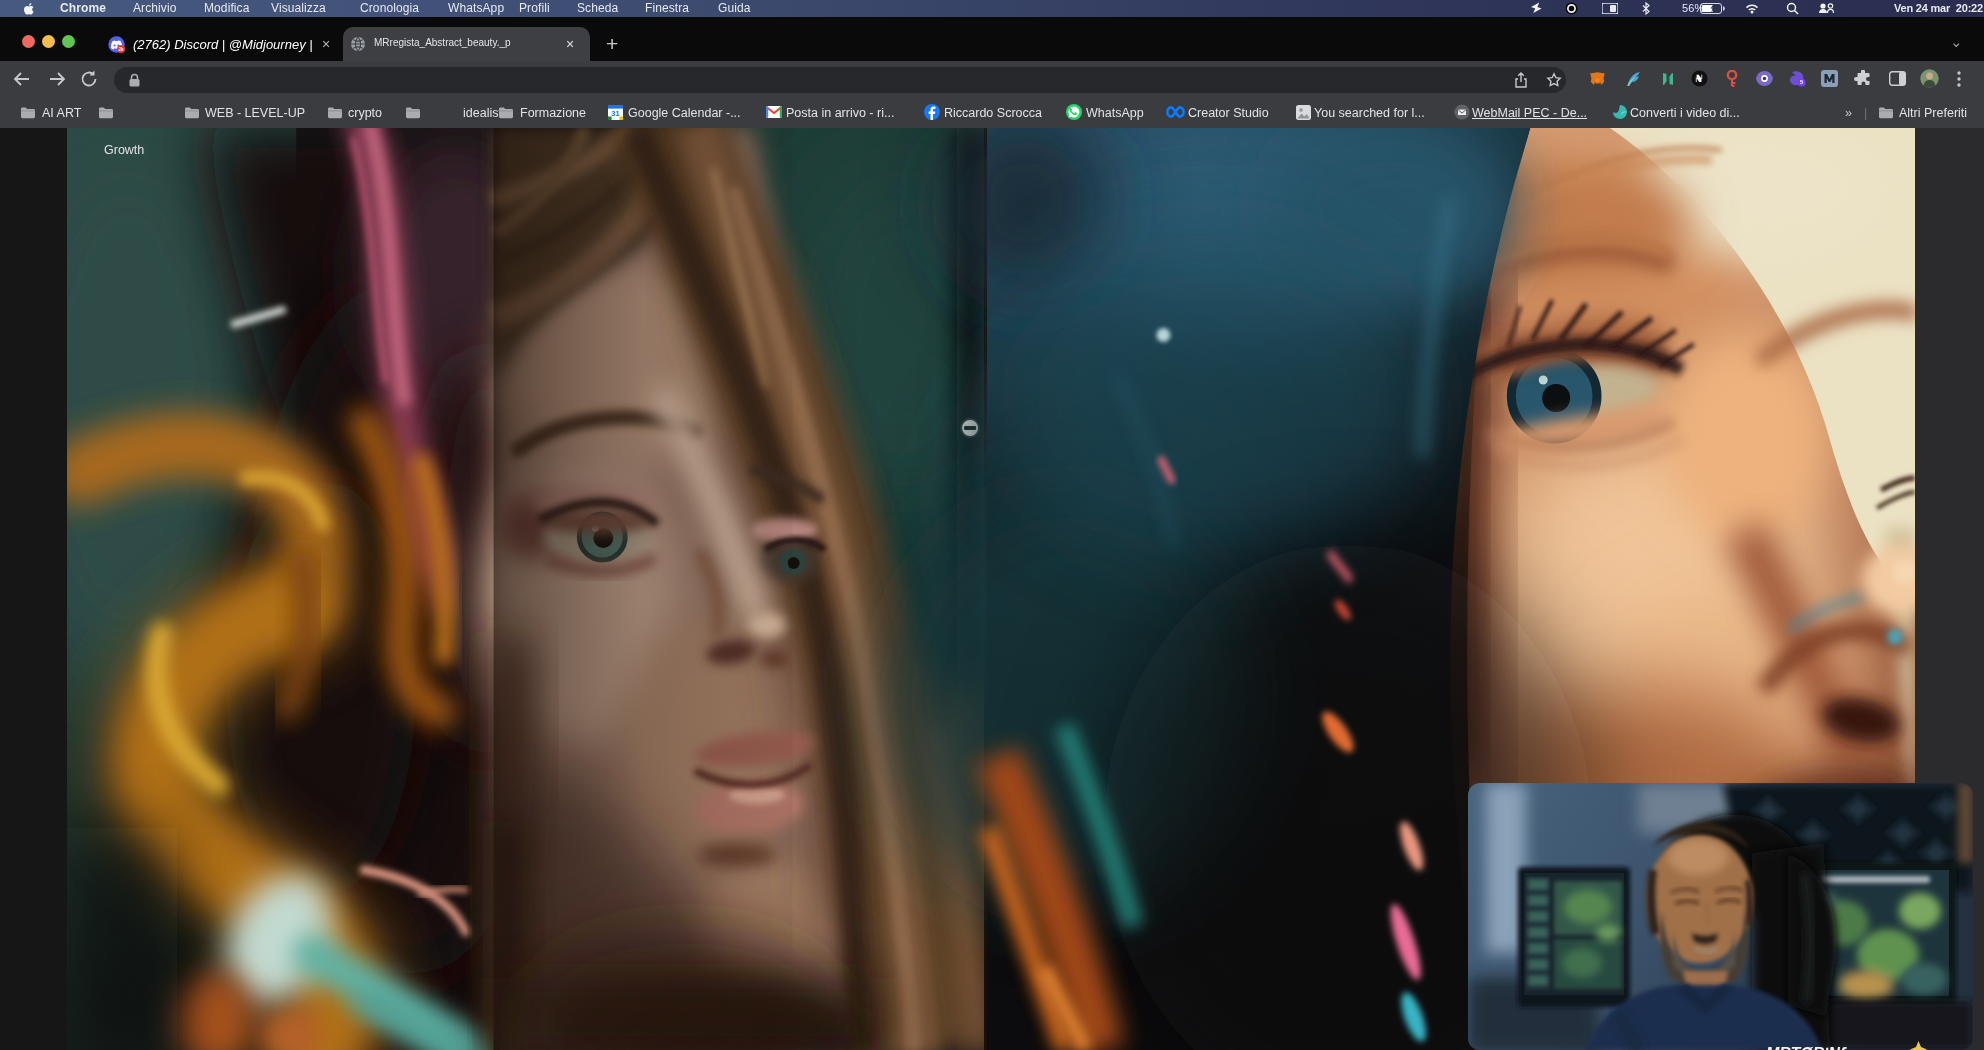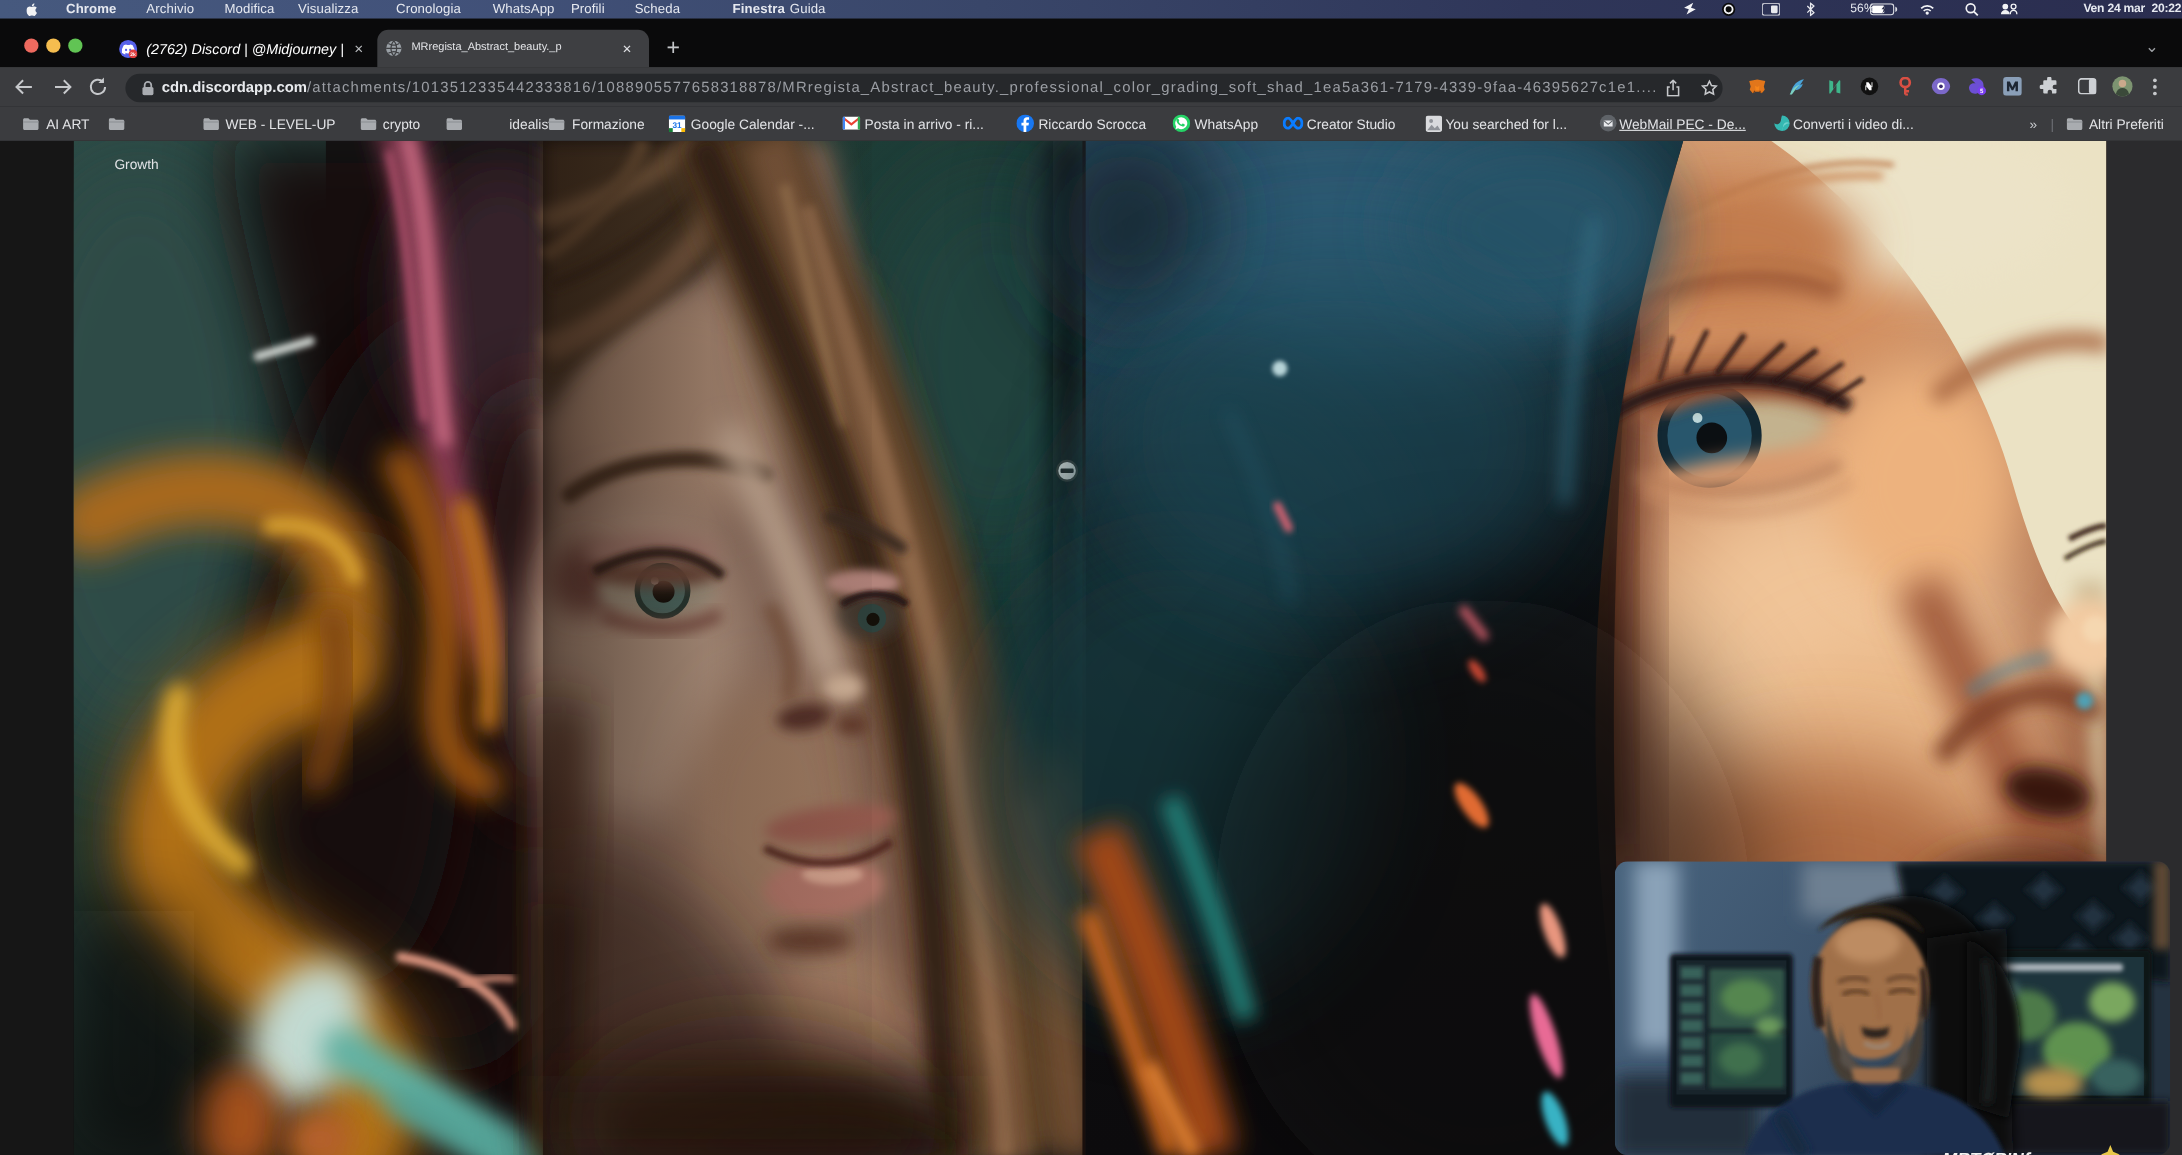--- a/index.html
+++ b/index.html
@@ -378,21 +378,21 @@
     <path fill="#f2f3f5" d="M8.2 6.4c0-1.5 1.2-2.2 1.3-2.3-.7-1-1.8-1.2-2.2-1.2-.9-.1-1.8.5-2.3.5-.5 0-1.2-.5-2-.5C2 3 1 3.5.5 4.4c-1 1.8-.3 4.4.7 5.8.5.7 1.1 1.5 1.9 1.4.7 0 1-.4 1.9-.4.9 0 1.1.4 1.9.4.8 0 1.3-.7 1.8-1.4.6-.8.8-1.6.8-1.7 0 0-1.3-.5-1.3-2.1zM6.7 1.9c.4-.5.7-1.2.6-1.9-.6 0-1.3.4-1.7.9-.4.4-.7 1.1-.6 1.8.6.1 1.3-.3 1.7-.8z"></path>
   </svg>
   <span class="mi" style="left:60px;">Chrome</span>
   <span class="mi" style="left:133px;font-weight:500;">Archivio</span>
   <span class="mi" style="left:204px;font-weight:500;">Modifica</span>
   <span class="mi" style="left:271px;font-weight:500;">Visualizza</span>
   <span class="mi" style="left:360px;font-weight:500;">Cronologia</span>
   <span class="mi" style="left:448px;font-weight:500;">WhatsApp</span>
   <span class="mi" style="left:519px;font-weight:500;">Profili</span>
   <span class="mi" style="left:577px;font-weight:500;">Scheda</span>
-  <span class="mi" style="left:666px;font-weight:700;">Finestra</span>
+  <span class="mi" style="left:645px;font-weight:400;">Finestra</span>
   <span class="mi" style="left:718px;font-weight:500;">Guida</span>
   <svg class="abs" style="left:1531px;top:2px;" width="12" height="12" viewBox="0 0 12 12">
       <path fill="#f2f3f5" d="M6.5 0L0 7h4.5L4 12l6.5-7H6z" transform="rotate(18 6 6)"></path>
     </svg>
   <svg class="abs" style="left:1565px;top:2px;" width="13" height="13" viewBox="0 0 13 13">
       <circle cx="6.5" cy="6.5" r="6" fill="#0a0a0a"></circle>
       <circle cx="6.5" cy="6.5" r="3.6" fill="none" stroke="#f2f3f5" stroke-width="1.7"></circle>
     </svg>
   <svg class="abs" style="left:1602px;top:3px;" width="16" height="11" viewBox="0 0 16 11">
       <rect x="0" y="0" width="16" height="11" rx="2" fill="none" stroke="#e8e9ee" stroke-width="1.3"></rect>
@@ -458,21 +458,20 @@
     </svg>
   <svg class="abs" style="left:80px;top:9px;" width="18" height="18" viewBox="0 0 18 18">
       <path fill="none" stroke="#c6c8cb" stroke-width="1.8" d="M15.5 9a6.5 6.5 0 1 1-1.9-4.6"></path>
       <path fill="#c6c8cb" d="M14.5 0.5v5h-5z"></path>
     </svg>
   <div id="omnibox">
     <svg class="abs" style="left:14px;top:6px;" width="13" height="14" viewBox="0 0 13 14">
         <rect x="1.5" y="6" width="10" height="7.5" rx="1.5" fill="#a9acb1"></rect>
         <path d="M3.5 6V4.5a3 3 0 0 1 6 0V6" fill="none" stroke="#a9acb1" stroke-width="1.6"></path>
       </svg>
-    <span class="abs" style="left:33px;top:5px;white-space:nowrap;overflow:hidden;width:1380px;display:inline-block;"><b style="font-weight:600;">cdn.discordapp.com</b><span style="color:#9b9ea4;letter-spacing:1.1px;">/attachments/1013512335442333816/1088905577658318878/MRregista_Abstract_beauty._professional_color_grading_soft_shad_1ea5a361-7179-4339-9faa-46395627c1e1....</span></span>
     <svg class="abs" style="left:1400px;top:5px;" width="14" height="16" viewBox="0 0 14 16">
         <path fill="none" stroke="#c6c8cb" stroke-width="1.4" d="M4 7H2v8h10V7h-2M7 1v9M4.2 3.8L7 1l2.8 2.8"></path>
       </svg>
     <svg class="abs" style="left:1432px;top:5px;" width="16" height="16" viewBox="0 0 16 16">
         <path fill="none" stroke="#c6c8cb" stroke-width="1.4" d="M8 1.8l1.9 3.9 4.3.6-3.1 3 .7 4.3L8 11.6l-3.8 2 .7-4.3-3.1-3 4.3-.6z"></path>
       </svg>
   </div>
 
   <svg class="abs" style="left:1589px;top:10px;" width="17" height="16" viewBox="0 0 17 16">
       <path fill="#e2761b" d="M8.5 1.2 L15.8 2.6 L14.5 7.6 L15.3 10.6 L12.6 13.8 L10.2 12.4 L6.8 12.4 L4.4 13.8 L1.7 10.6 L2.5 7.6 L1.2 2.6 Z"></path>

